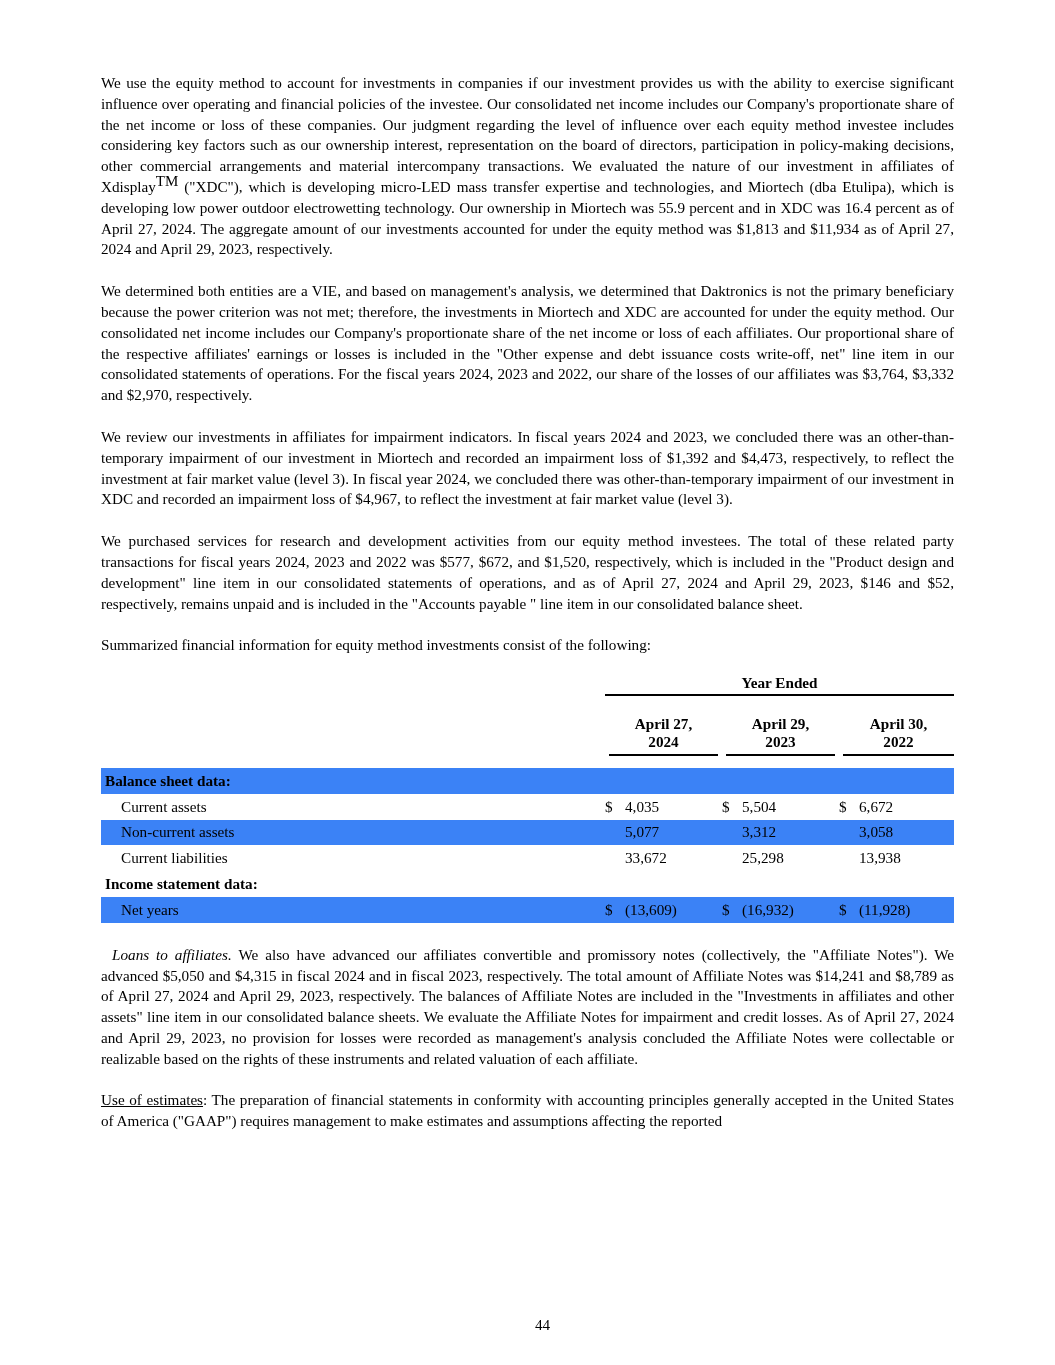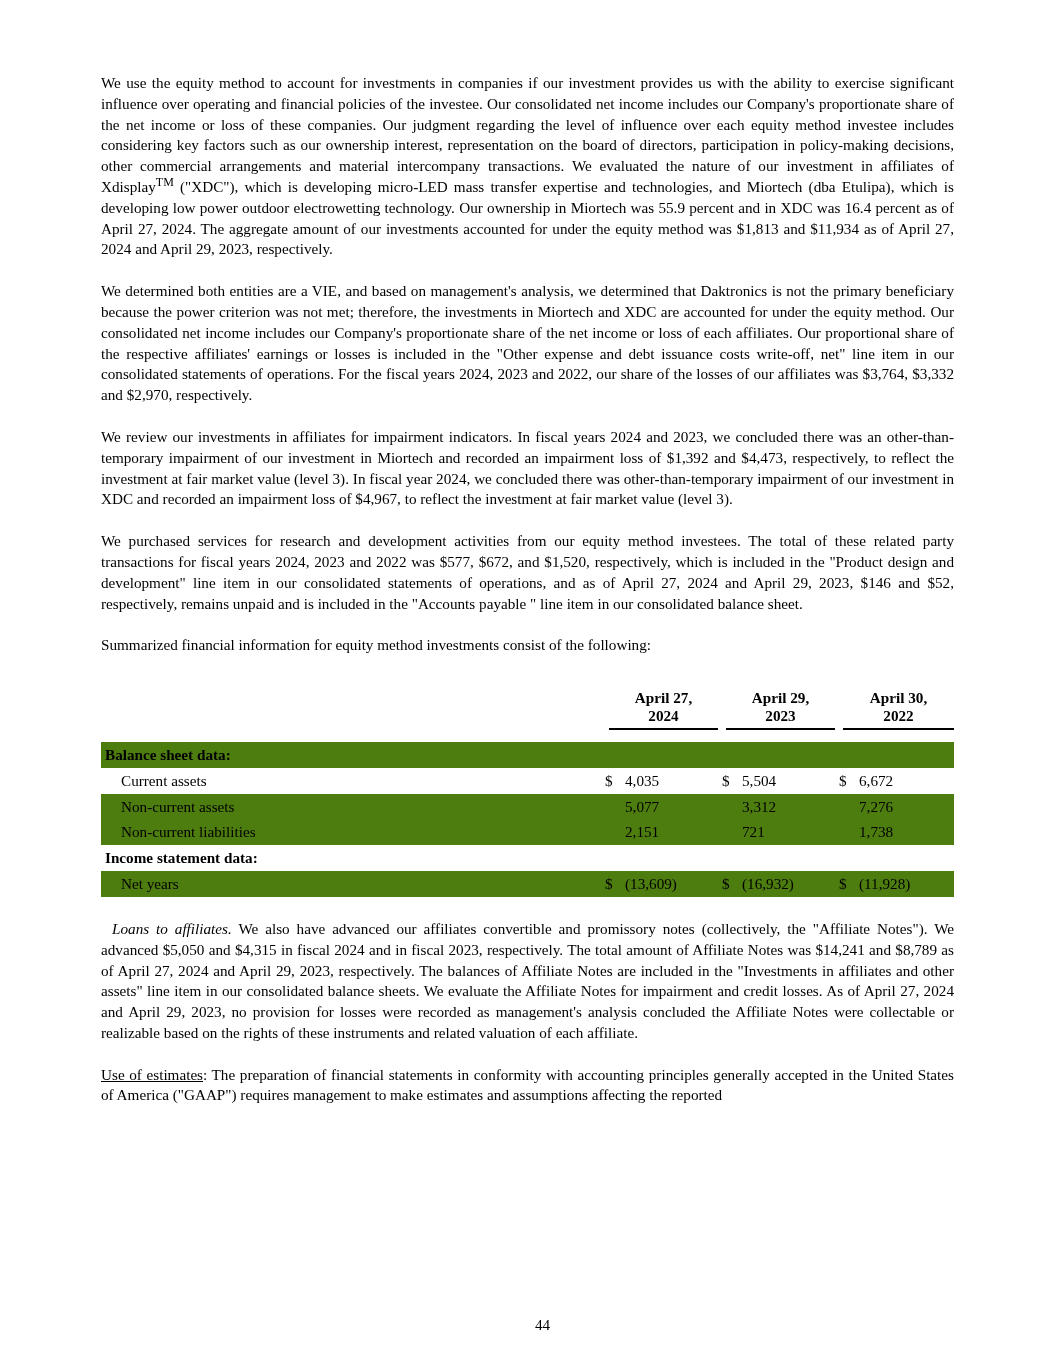--- a/index.html
+++ b/index.html
@@ -5,31 +5,31 @@
   html, body { margin: 0; padding: 0; background: #ffffff; }
   body {
     width: 1055px; height: 1365px; position: relative; overflow: hidden;
     font-family: "Liberation Serif", serif; color: #000; font-size: 15.2px;
   }
   .page { position: absolute; left: 101px; top: 73px; width: 853px; }
   p.para {
     margin: 0 0 21px 0; line-height: 20.8px; text-align: justify;
     text-align-last: left;
   }
-  sup.tm { font-size: 12px; vertical-align: 6px; line-height: 0; }
+  sup.tm { font-size: 15px; vertical-align: 6px; line-height: 0; }
   em { font-style: italic; margin-left: 11px; }
   u { text-decoration: underline; }
 
   table.fin { width: 853px; border-collapse: collapse; margin: 16px 0 22px 0; font-size: 15.2px; }
   table.fin td { padding: 0; height: 25.8px; line-height: 18px; vertical-align: middle; }
   .hdr-year { text-align: center; font-weight: bold; height: 22px; }
   .hdr-year .cell { border-bottom: 2px solid #000; padding-bottom: 2px; }
   .hdr-date { text-align: center; font-weight: bold; line-height: 18px; }
   .hdr-date div.cell { border-bottom: 2px solid #000; padding: 5px 0 3px 0; margin: 12px 4px; }
-  tr.shade td { background: #4d7c0f; }
+  tr.shade td { background: #3b82f6; }
   td.label { padding-left: 20px !important; }
   td.section { font-weight: bold; padding-left: 4px !important; }
   td.cur { width: 20px; text-align: left; }
   td.num { text-align: left; padding-right: 8px !important; }
   td.num.paren { padding-right: 2px !important; }
   .page-num { position: absolute; left: 15px; width: 1055px; top: 1316px; text-align: center; font-size: 15.2px; }
 </style>
 </head>
 <body>
 
@@ -49,20 +49,26 @@
     <colgroup>
       <col style="width:504px">
       <col style="width:20px">
         <col style="width:97px">
       <col style="width:20px">
         <col style="width:97px">
       <col style="width:20px">
         <col style="width:95px">
     </colgroup>
     <tbody>
+        <tr>
+      <td></td>
+      <td colspan="6" class="hdr-year">
+            <div class="cell">Year Ended</div>
+          </td>
+    </tr>
     <tr>
       <td></td>
       <td colspan="2" class="hdr-date">
             <div class="cell"><span>April 27,</span><br><span>2024</span></div>
           </td>
       <td colspan="2" class="hdr-date">
             <div class="cell"><span>April 29,</span><br><span>2023</span></div>
           </td>
       <td colspan="2" class="hdr-date">
             <div class="cell" style="margin-right:0"><span>April 30,</span><br><span>2022</span></div>
@@ -86,30 +92,30 @@
       <td class="cur">$</td>
       <td class="num">6,672</td>
     </tr>
     <tr class="shade">
       <td class="label">Non-current assets</td>
       <td></td>
       <td class="num">5,077</td>
       <td></td>
       <td class="num">3,312</td>
       <td></td>
-      <td class="num">7,276</td>
+      <td class="num">3,058</td>
     </tr>
-    <tr class="shade">
-      <td class="label">Non-current liabilities</td>
+    <tr>
+      <td class="label">Current liabilities</td>
       <td></td>
-      <td class="num">2,151</td>
+      <td class="num">33,672</td>
       <td></td>
-      <td class="num">721</td>
+      <td class="num">25,298</td>
       <td></td>
-      <td class="num">1,738</td>
+      <td class="num">13,938</td>
     </tr>
     <tr>
       <td class="section">Income statement data:</td>
       <td></td>
           <td></td>
           <td></td>
           <td></td>
           <td></td>
           <td></td>
     </tr>

